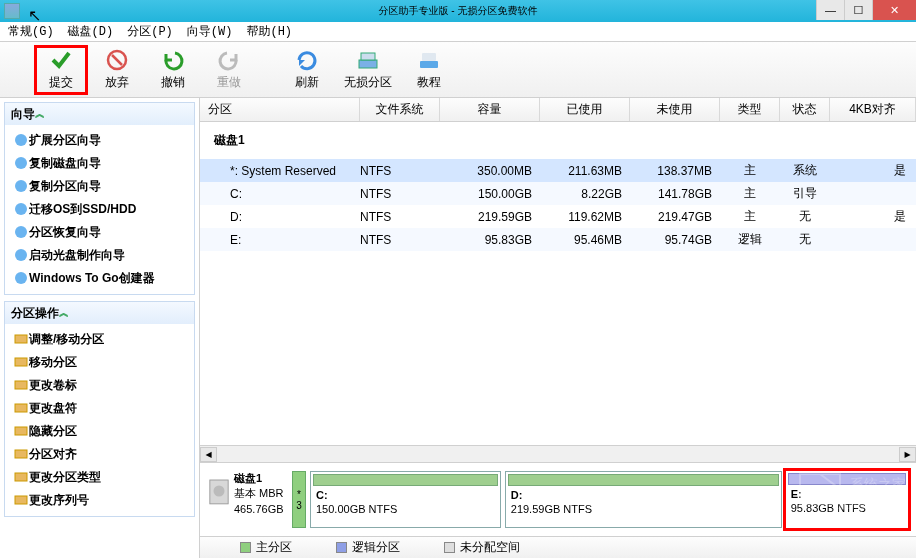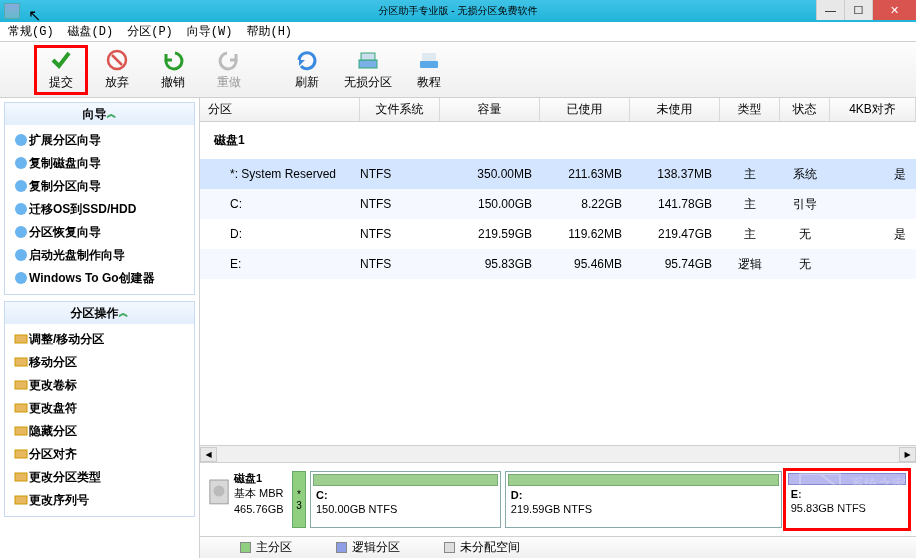--- a/index.html
+++ b/index.html
@@ -18,34 +18,34 @@
 .toolbar { height: 56px; background: linear-gradient(#fdfdfd,#f0f0f0); border-bottom: 1px solid #d0d0d0; display: flex; align-items: center; padding-left: 6px; gap: 2px; }
 .tool-item { width: 54px; height: 50px; display: flex; flex-direction: column; align-items: center; justify-content: center; gap: 2px; border: 2px solid transparent; }
 .tool-item .ti-icon { width: 24px; height: 24px; }
 .tool-item .ti-label { font-size: 12px; }
 .highlight-red { border: 3px solid #ff0000; margin-left: 28px; }
 
 .content { display: flex; height: calc(100% - 98px); }
 
 .left { width: 200px; border-right: 1px solid #d0d0d0; display: flex; flex-direction: column; gap: 6px; padding: 4px; background: #fff; }
 .panel { border: 1px solid #c8daf0; }
-.panel-head { height: 22px; background: linear-gradient(#f4f9ff,#e2eefc); display: flex; align-items: center; justify-content: center; padding: 0 6px; font-weight: bold; }
+.panel-head { height: 22px; background: linear-gradient(#f4f9ff,#e2eefc); display: flex; align-items: center; justify-content: flex-start; padding: 0 6px; font-weight: bold; }
 .chevron { font-size: 10px; color: #4a6; }
 .panel-body { padding: 4px 2px; }
 .li { display: flex; align-items: flex-start; padding: 3px 6px; font-weight: bold; }
 .li .li-icon { width: 16px; height: 16px; }
 
 .right { flex: 1; display: flex; flex-direction: column; }
 .grid-head { height: 24px; background: linear-gradient(#fdfdfd,#f0f0f0); display: flex; border-bottom: 1px solid #d0d0d0; }
 .gh { border-right: 1px solid #d9d9d9; display: flex; align-items: center; justify-content: center; }
 .c1{width:160px;justify-content:flex-start;padding-left:8px}.c2{width:80px}.c3{width:100px}.c4{width:90px}.c5{width:90px}.c6{width:60px}.c7{width:50px}.c8{flex:1}
 
 .grid-body { flex: 1; overflow: hidden; padding: 0; background: #fff; }
 .disk-title { font-weight: bold; padding: 10px 0 10px 14px; }
-.row { display: flex; height: 30px; align-items: center; }
+.row { display: flex; height: 23px; align-items: center; }
 .row.alt { background: #f5f9ff; }
 .row.sel { background: #d4e6ff; }
 .row > div { display: flex; align-items: center; }
 .r1{width:160px;padding-left:30px}.r2{width:80px}.r3{width:100px;justify-content:flex-end;padding-right:8px}.r4{width:90px;justify-content:flex-end;padding-right:8px}.r5{width:90px;justify-content:flex-end;padding-right:8px}.r6{width:60px;justify-content:center}.r7{width:50px;justify-content:center}.r8{flex:1;justify-content:flex-end;padding-right:10px}
 
 .scrollbar-h { height: 17px; background: #f0f0f0; border-top: 1px solid #d0d0d0; display: flex; align-items: center; }
 .sb-btn { width: 17px; height: 15px; background: #e8e8e8; border: 1px solid #ccc; display: flex; align-items: center; justify-content: center; font-size: 8px; }
 
 .diskmap { height: 74px; border-top: 1px solid #d0d0d0; display: flex; padding: 8px; gap: 4px; background: #fff; }
 .dm-info { width: 80px; display: flex; gap: 4px; }

